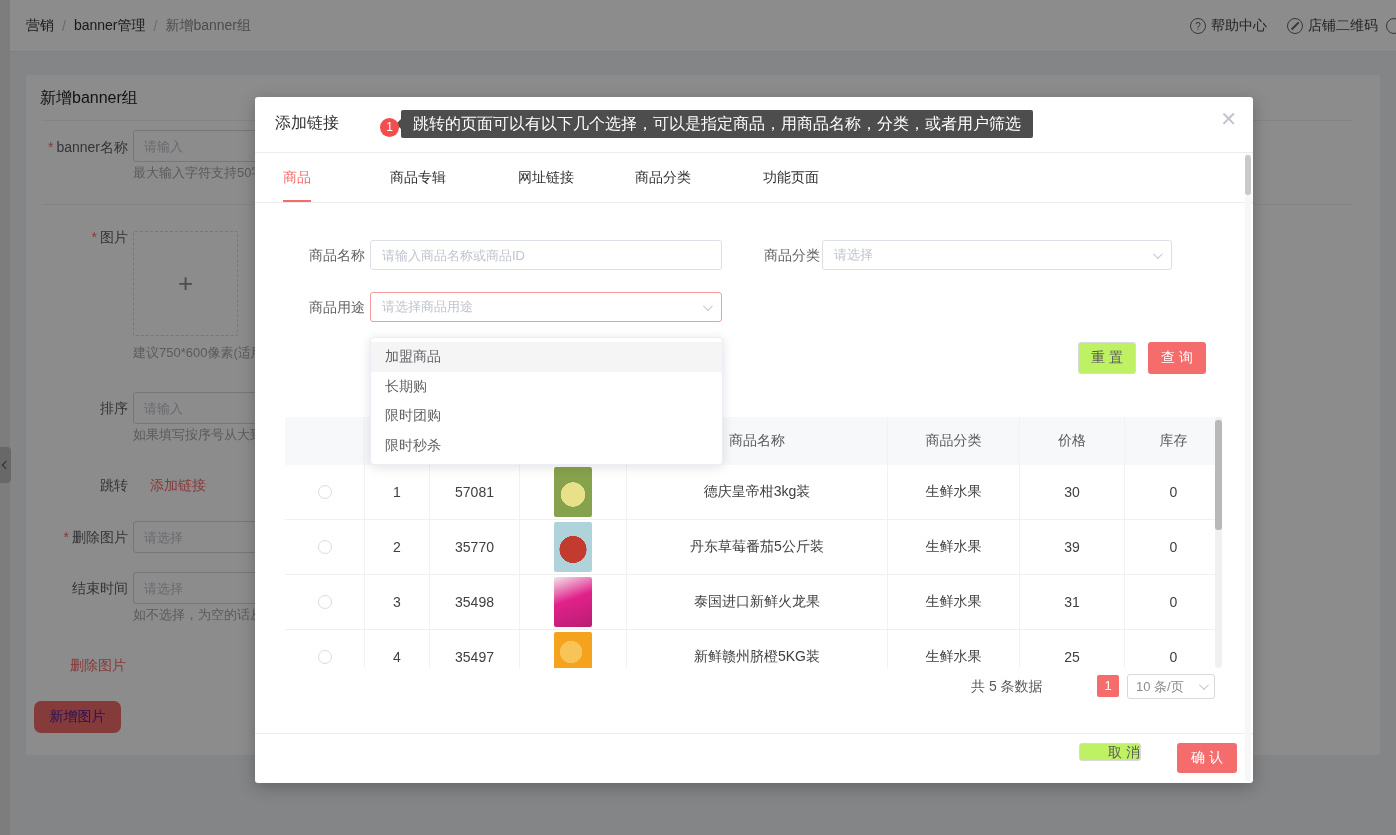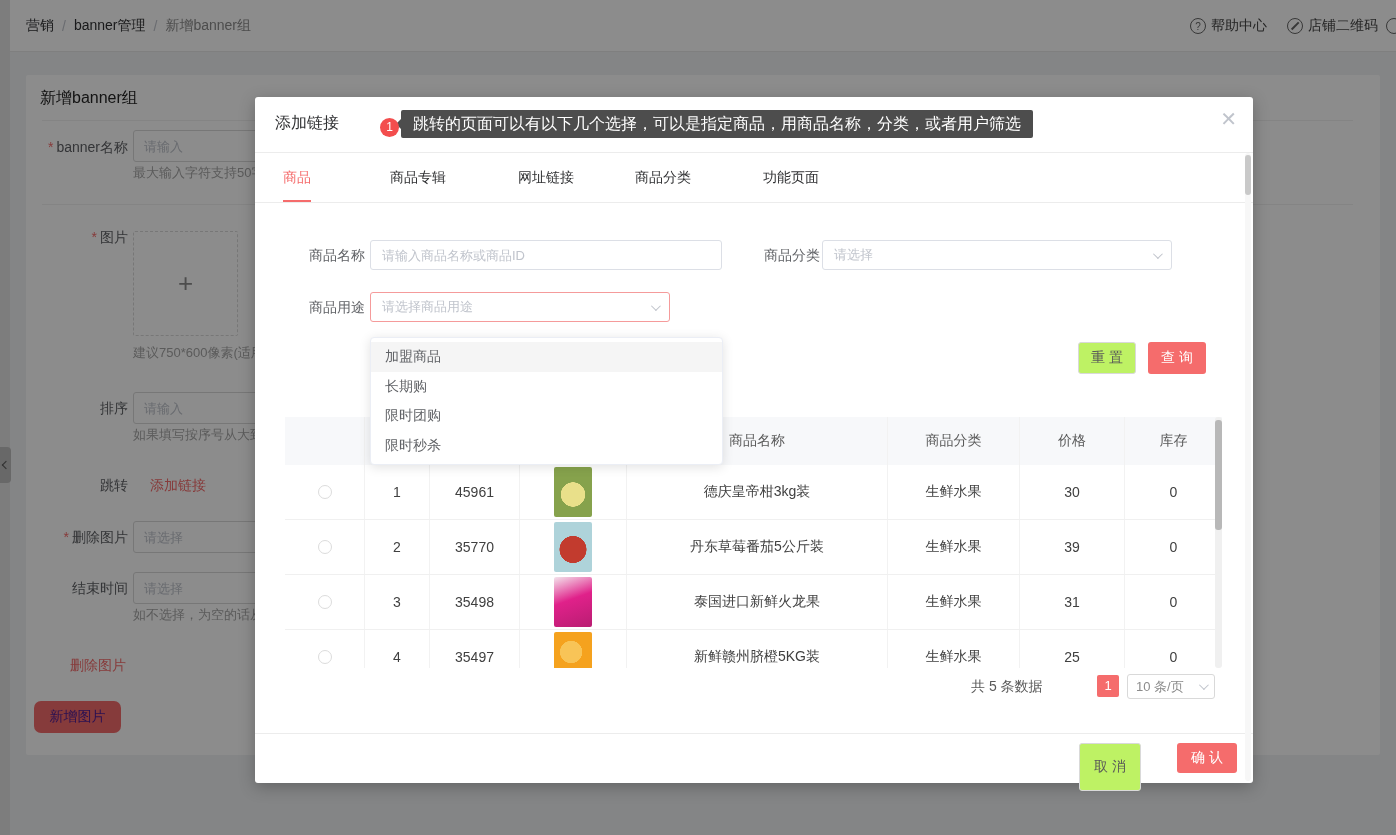--- a/index.html
+++ b/index.html
@@ -167,21 +167,21 @@
 
     <div class="m-el f-label" style="left:50px;top:150px;">商品名称</div>
     <input class="m-input" style="left: 115px; top: 143px; width: 352px;" placeholder="请输入商品名称或商品ID">
     <div class="m-el f-label" style="left:505px;top:150px;">商品分类</div>
     <div class="sel" style="left:567px;top:143px;width:350px;">
       <span class="sel-text">请选择</span>
       <i class="chev-down"></i>
     </div>
 
     <div class="m-el f-label" style="left:50px;top:202px;">商品用途</div>
-    <div class="sel focus" style="left:115px;top:195px;width:300px;">
+    <div class="sel focus" style="left:115px;top:195px;width:352px;">
       <span class="sel-text">请选择商品用途</span>
       <i class="chev-down"></i>
     </div>
 
     <button class="ghost-btn" style="left:823px;top:245px;width:58px;">重 置</button>
     <button class="m-primary" style="left:893px;top:245px;width:58px;">查 询</button>
 
     <div class="table-wrap">
       <div class="t-row t-head">
         <div class="t-cell"></div>
@@ -191,21 +191,21 @@
         <div class="t-cell">商品名称</div>
         <div class="t-cell">商品分类</div>
         <div class="t-cell">价格</div>
         <div class="t-cell">库存</div>
       </div>
       <div class="t-row t-body-row">
         <div class="t-cell">
             <span class="radio"></span>
           </div>
         <div class="t-cell">1</div>
-        <div class="t-cell">45961</div>
+        <div class="t-cell">57081</div>
         <div class="t-cell">
             <span class="p-img img1"></span>
           </div>
         <div class="t-cell">德庆皇帝柑3kg装</div>
         <div class="t-cell">生鲜水果</div>
         <div class="t-cell">30</div>
         <div class="t-cell">0</div>
       </div>
       <div class="t-row t-body-row">
         <div class="t-cell">
@@ -261,20 +261,20 @@
     </div>
 
     <div class="m-el pg-total" style="left:716px;top:581px;">共 5 条数据</div>
     <div class="m-el pg-page" style="left:842px;top:578px;">1</div>
     <div class="m-el pg-size" style="left:872px;top:577px;">
       <span>10 条/页</span>
       <i class="chev-down"></i>
     </div>
 
     <div class="m-hline" style="top:636px;"></div>
-    <button class="ghost-btn" style="left:824px;top:646px;width:62px;height:48px;">取 消</button>
+    <button class="ghost-btn" style="left:824px;top:646px;width:62px;height:18px;text-align:right;">取 消</button>
     <button class="m-primary" style="left:922px;top:646px;width:60px;height:30px;">确 认</button>
 
     <div class="v-scroll m-scroll-track"></div>
     <div class="v-scroll m-scroll-thumb"></div>
   </div>
 
 </div>
 
 </body></html>

